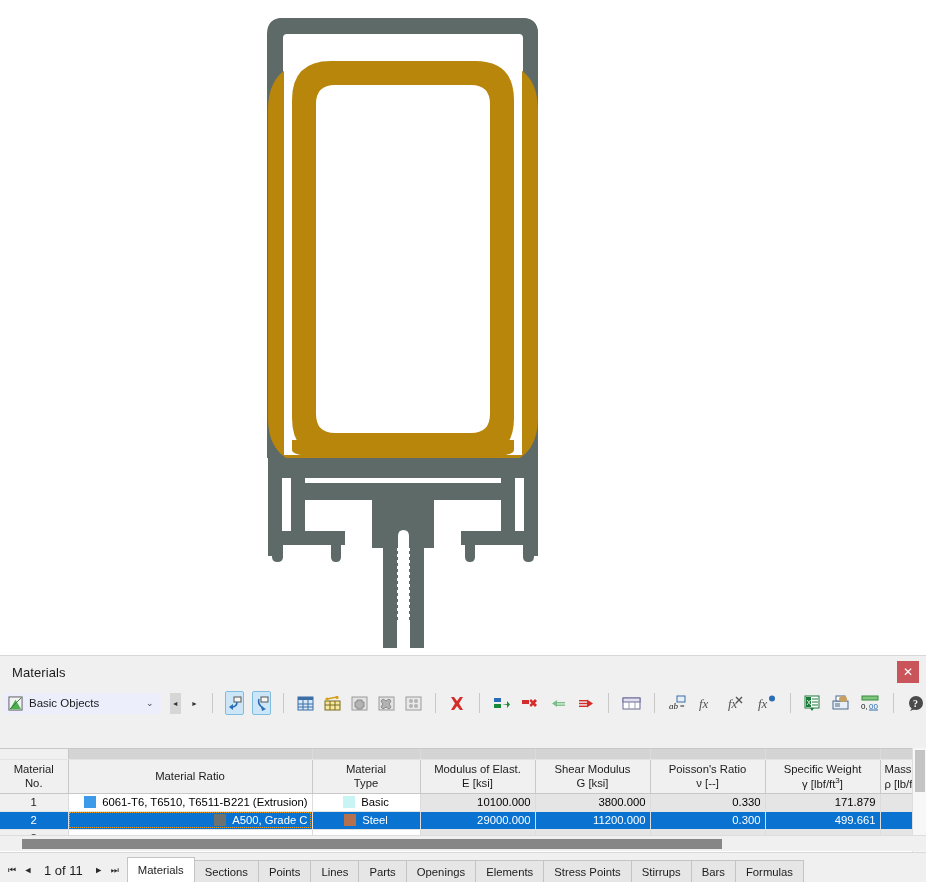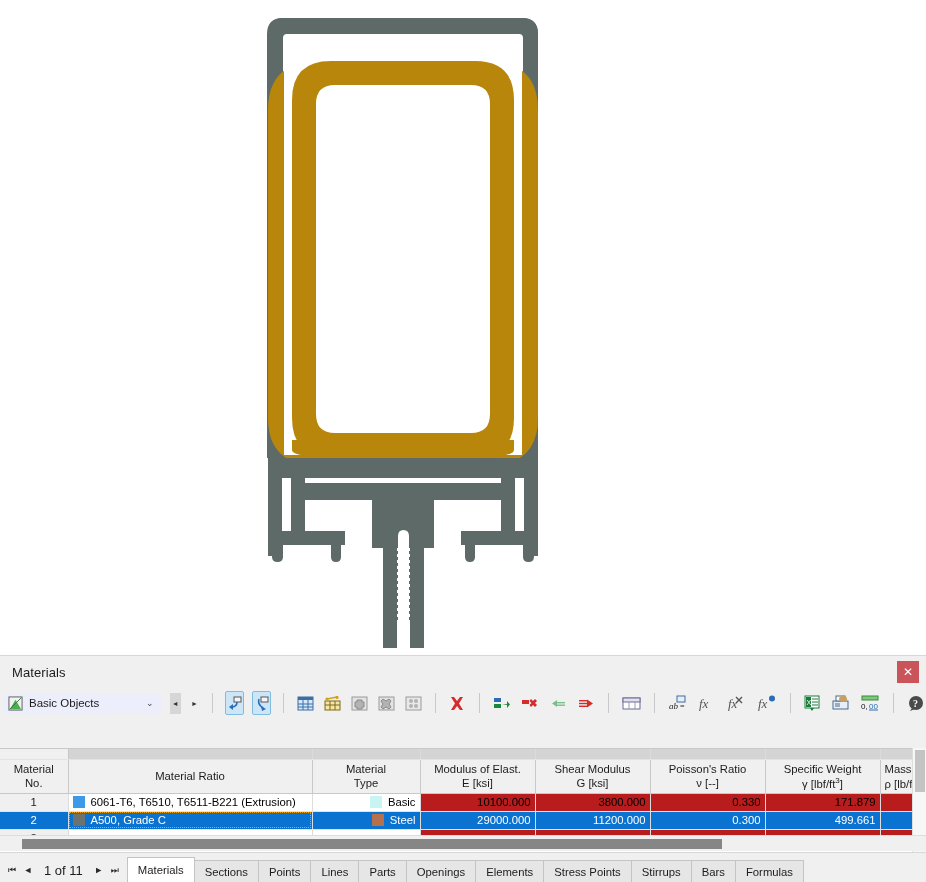--- a/index.html
+++ b/index.html
@@ -92,23 +92,23 @@
      border-right:1px solid #fff; padding:0;}
   .hdr-spacer td.blank { background:#f0f0f0; border-right:1px solid #c8c8c8;}
   thead tr.hdr th {
     background:#f0f0f0; height:34px; color:#1c1c1c; text-align:center;
     vertical-align:middle; line-height:1.25; border-right:1px solid #c8c8c8;
     border-bottom:1px solid #c8c8c8;
   }
   td.num-col { background:#f0f0f0; text-align:center; color:#1c1c1c; }
   tbody tr { height:17px; }
   tbody td { height:17px; line-height:17px; }
-  td.numeric { text-align:right; background:#b91c1c; }
-  td.name-cell { background:#ffffff; text-align:left; }
-  td.type-cell { background:#ffffff; text-align:right;margin-left:13px; }
+  td.numeric { text-align:right; background:#e5e5e5; }
+  td.name-cell { background:#ffffff; text-align:right; }
+  td.type-cell { background:#ffffff; text-align:center;margin-left:13px; }
   .swatch { display:inline-block; width:12px; height:12px; vertical-align:-2px;
             margin-right:6px; }
   tr.selected td { background:#0a72d1 !important; color:#ffffff; }
   tr.selected td.num-col { background:#0a72d1 !important; color:#ffffff; }
   tr.selected td.name-cell { outline:1px dotted #f0a000; outline-offset:-2px; }
   sup { font-size:8px; }
 
   .vscroll {
     position:absolute; right:0; top:92px; width:14px; height:104px;
     background:#f7f7f7; border-left:1px solid #ddd;

